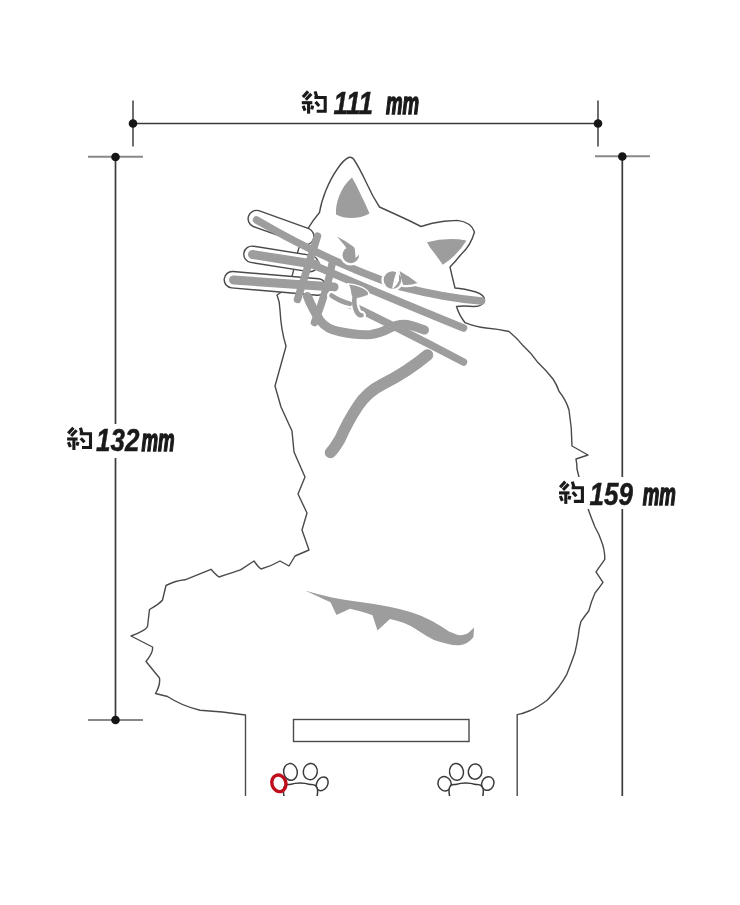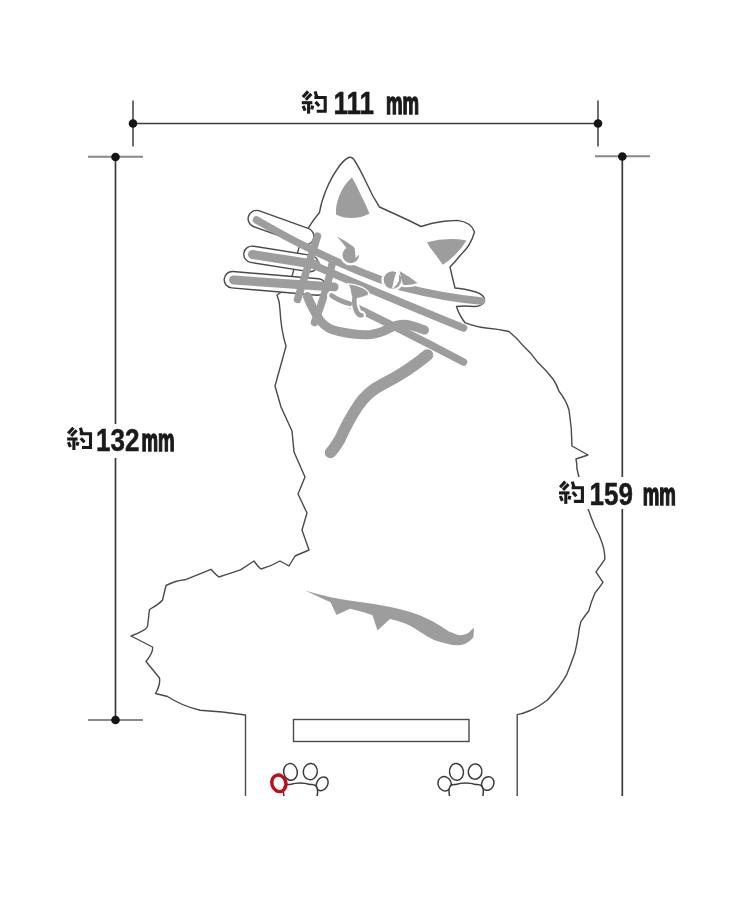--- a/index.html
+++ b/index.html
@@ -1,16 +1,16 @@
 <!DOCTYPE html>
 <html><head>
 <meta charset="utf-8">
 <style>
 html,body{margin:0;padding:0;background:#ffffff;}
-#wrap{width:740px;height:796px;position:relative;overflow:hidden;background:#ffffff;}
+#wrap{width:740px;height:796px;position:relative;overflow:hidden;background:#ffffff;font-style:italic;}
 text{font-family:"Liberation Sans",sans-serif;font-weight:bold;fill:#1a1a1a;}
 </style>
 </head>
 <body>
 <div id="wrap">
 <svg width="740" height="905" viewBox="0 0 740 905">
 <defs>
 <g id="yaku" stroke="#1a1a1a" stroke-width="3.1" fill="none">
   <path d="M7.6,0.9 L2.4,6.6"></path>
   <path d="M10.8,3.4 L5.3,9.2"></path>

